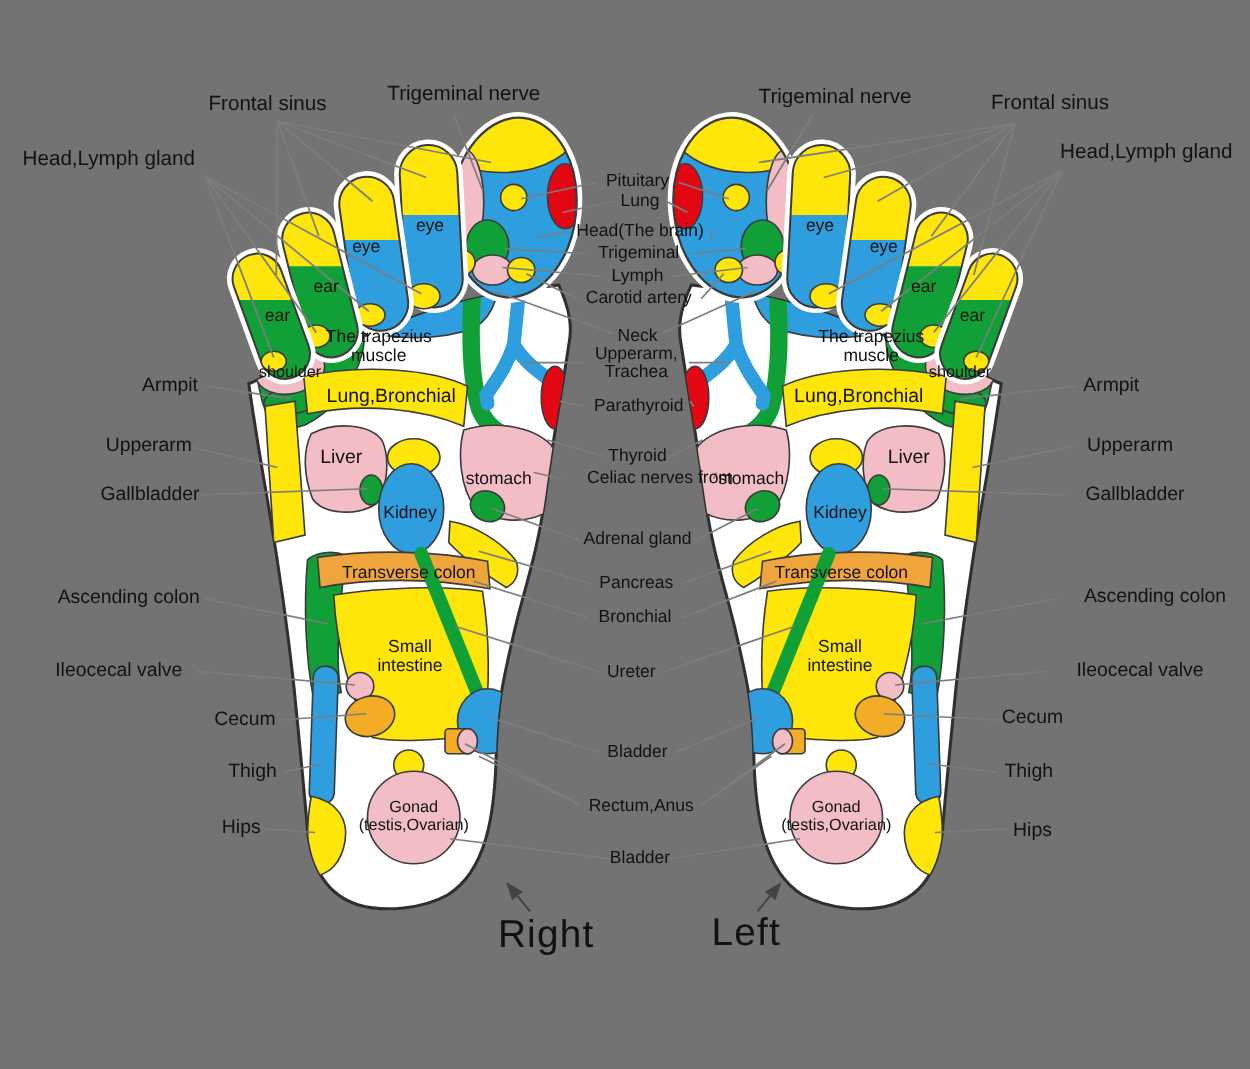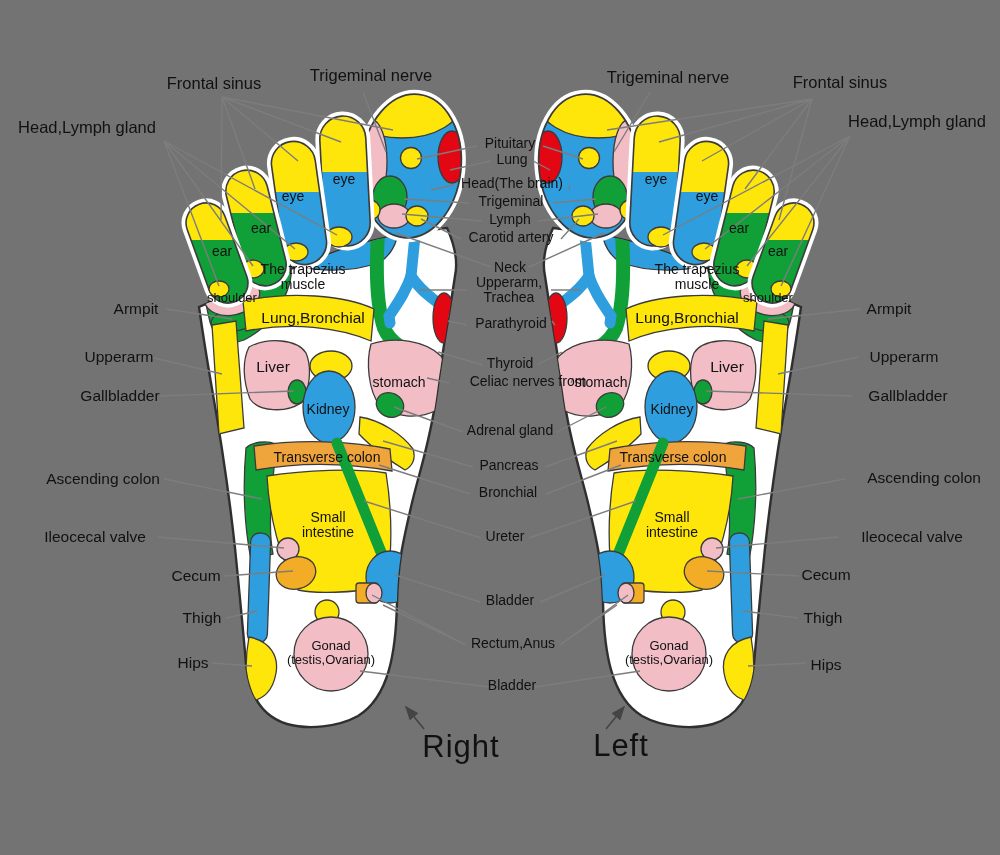--- a/index.html
+++ b/index.html
@@ -5,21 +5,21 @@
   html,body{margin:0;padding:0;background:#fff;}
   #canvas{position:relative;width:1000px;height:855px;background:#737373;overflow:hidden;
           font-family:"Liberation Sans",sans-serif;}
   #canvas svg{position:absolute;left:0;top:0;}
   .lbl{position:absolute;transform:translate(-50%,-50%);color:#111;white-space:nowrap;
        text-align:center;line-height:1.08;}
   .s13{font-size:13px;}
   .s14{font-size:14px;}
   .s15{font-size:15.5px;}
   .s16{font-size:16.5px;}
-  .big{font-size:31px;font-weight:500;letter-spacing:1px;margin-left:24px;}
+  .big{font-size:31px;font-weight:500;letter-spacing:1px;}
   .blk span{display:block;}
 </style>
 </head>
 <body>
 
 <div id="canvas">
 
 <svg width="1000" height="855" viewBox="0 0 1000 855">
   <defs>
     <marker id="ah" markerWidth="10" markerHeight="8" refX="8" refY="3.5" orient="auto">

